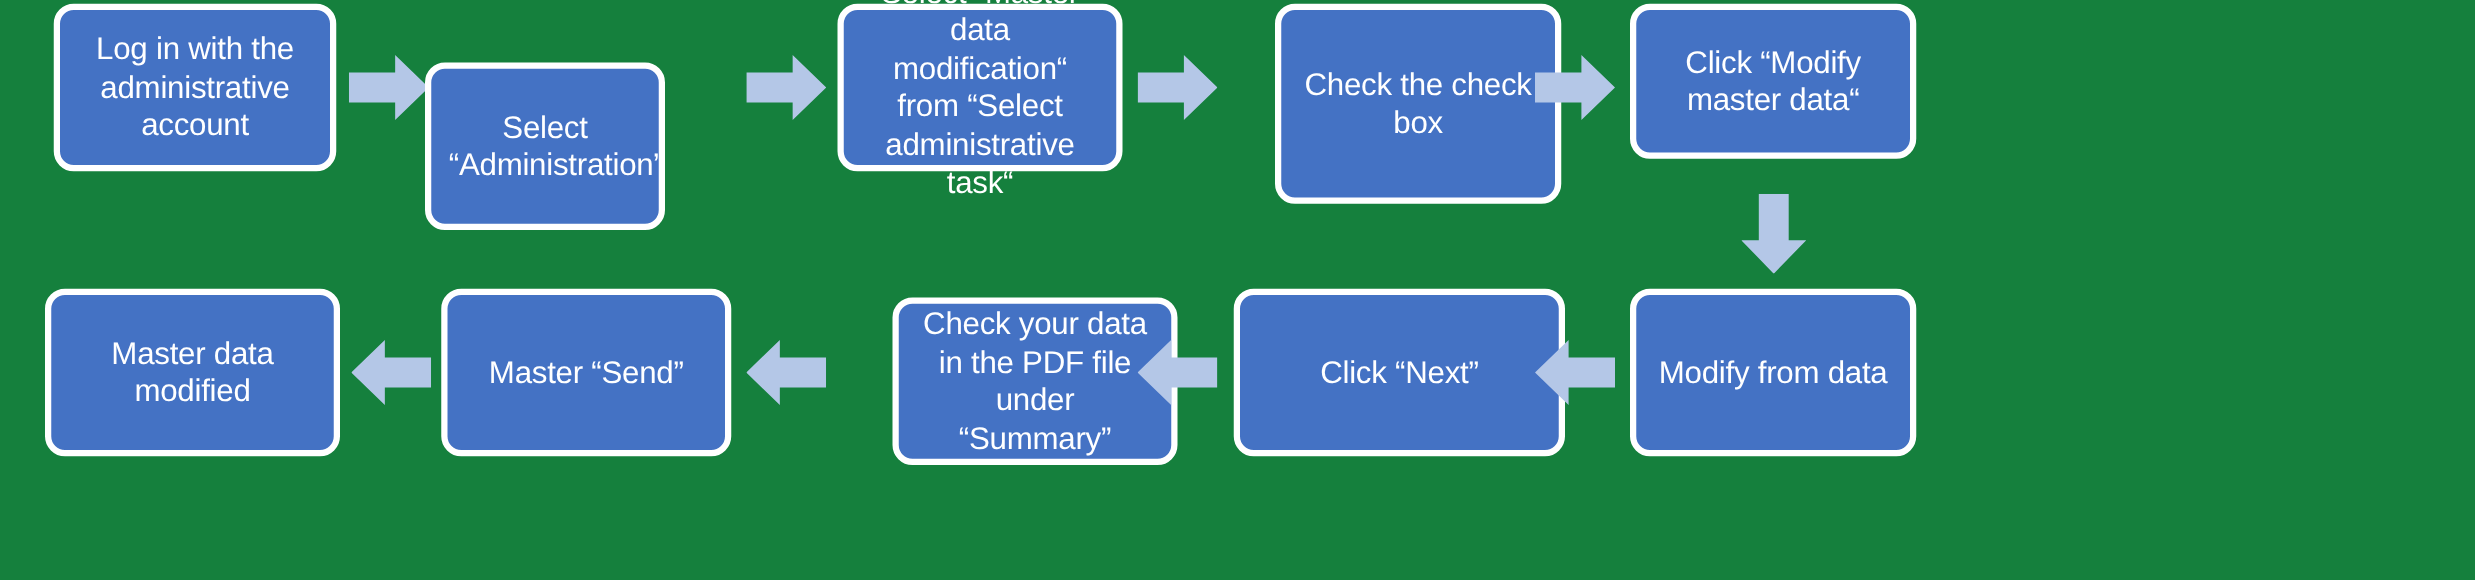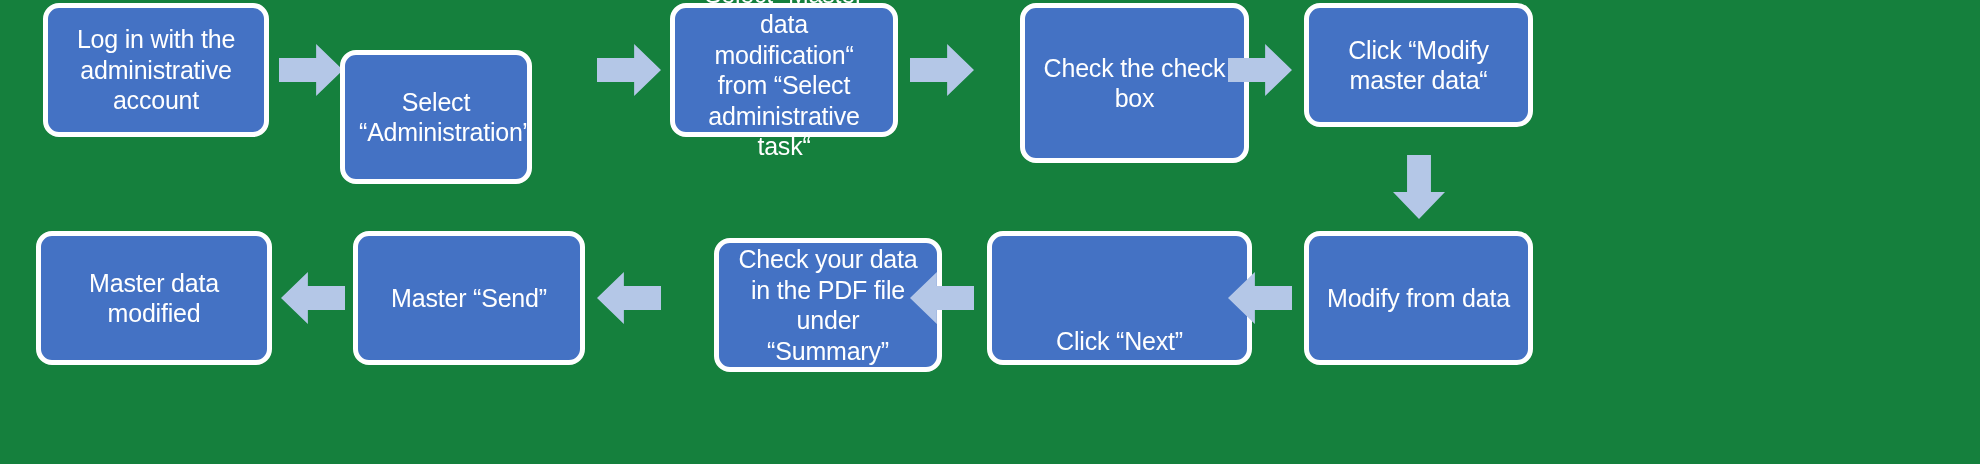--- a/index.html
+++ b/index.html
@@ -102,21 +102,21 @@
   </div>
 
   <div class="arrow arrow-left" style="left:597px; top:272px; width:64px; height:52px;"></div>
 
   <div class="node" style="left:670px; top:238px; width:228px; height:134px;margin-left:44px;">
     <span class="label">Check your data in the PDF file under “Summary”</span>
   </div>
 
   <div class="arrow arrow-left" style="left:910px; top:272px; width:64px; height:52px;"></div>
 
-  <div class="node" style="left:987px; top:231px; width:265px; height:134px;align-items:flex-end;">
+  <div class="node" style="left:987px; top:231px; width:265px; height:134px;">
     <span class="label">Click “Next”</span>
   </div>
 
   <div class="arrow arrow-left" style="left:1228px; top:272px; width:64px; height:52px;"></div>
 
   <div class="node" style="left:1304px; top:231px; width:229px; height:134px;">
     <span class="label">Modify from data</span>
   </div>
 
 </div>

